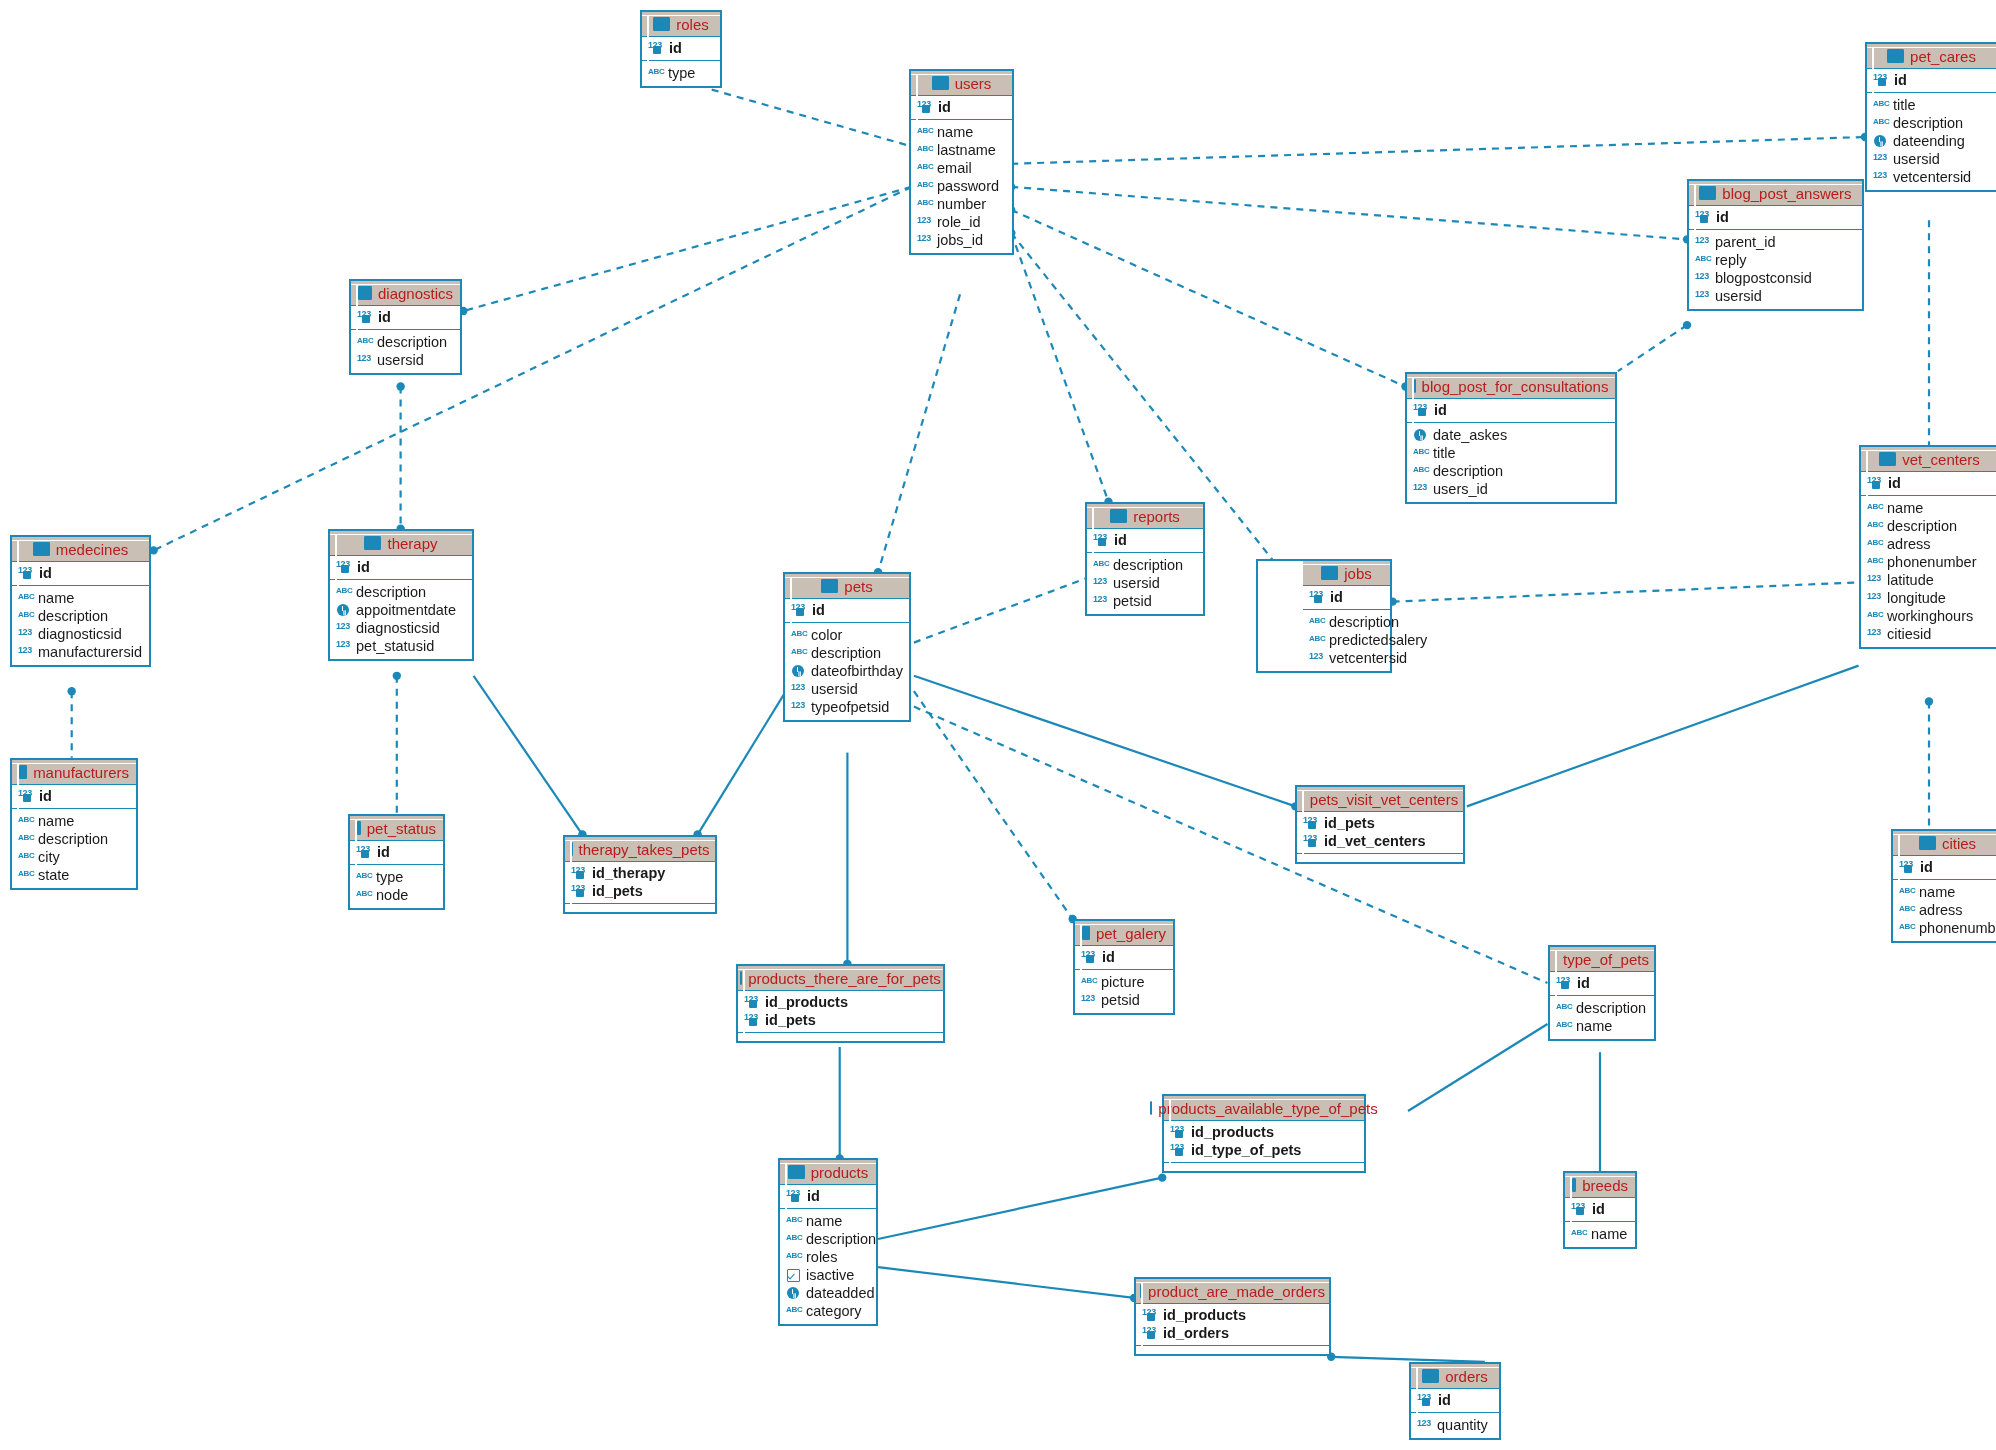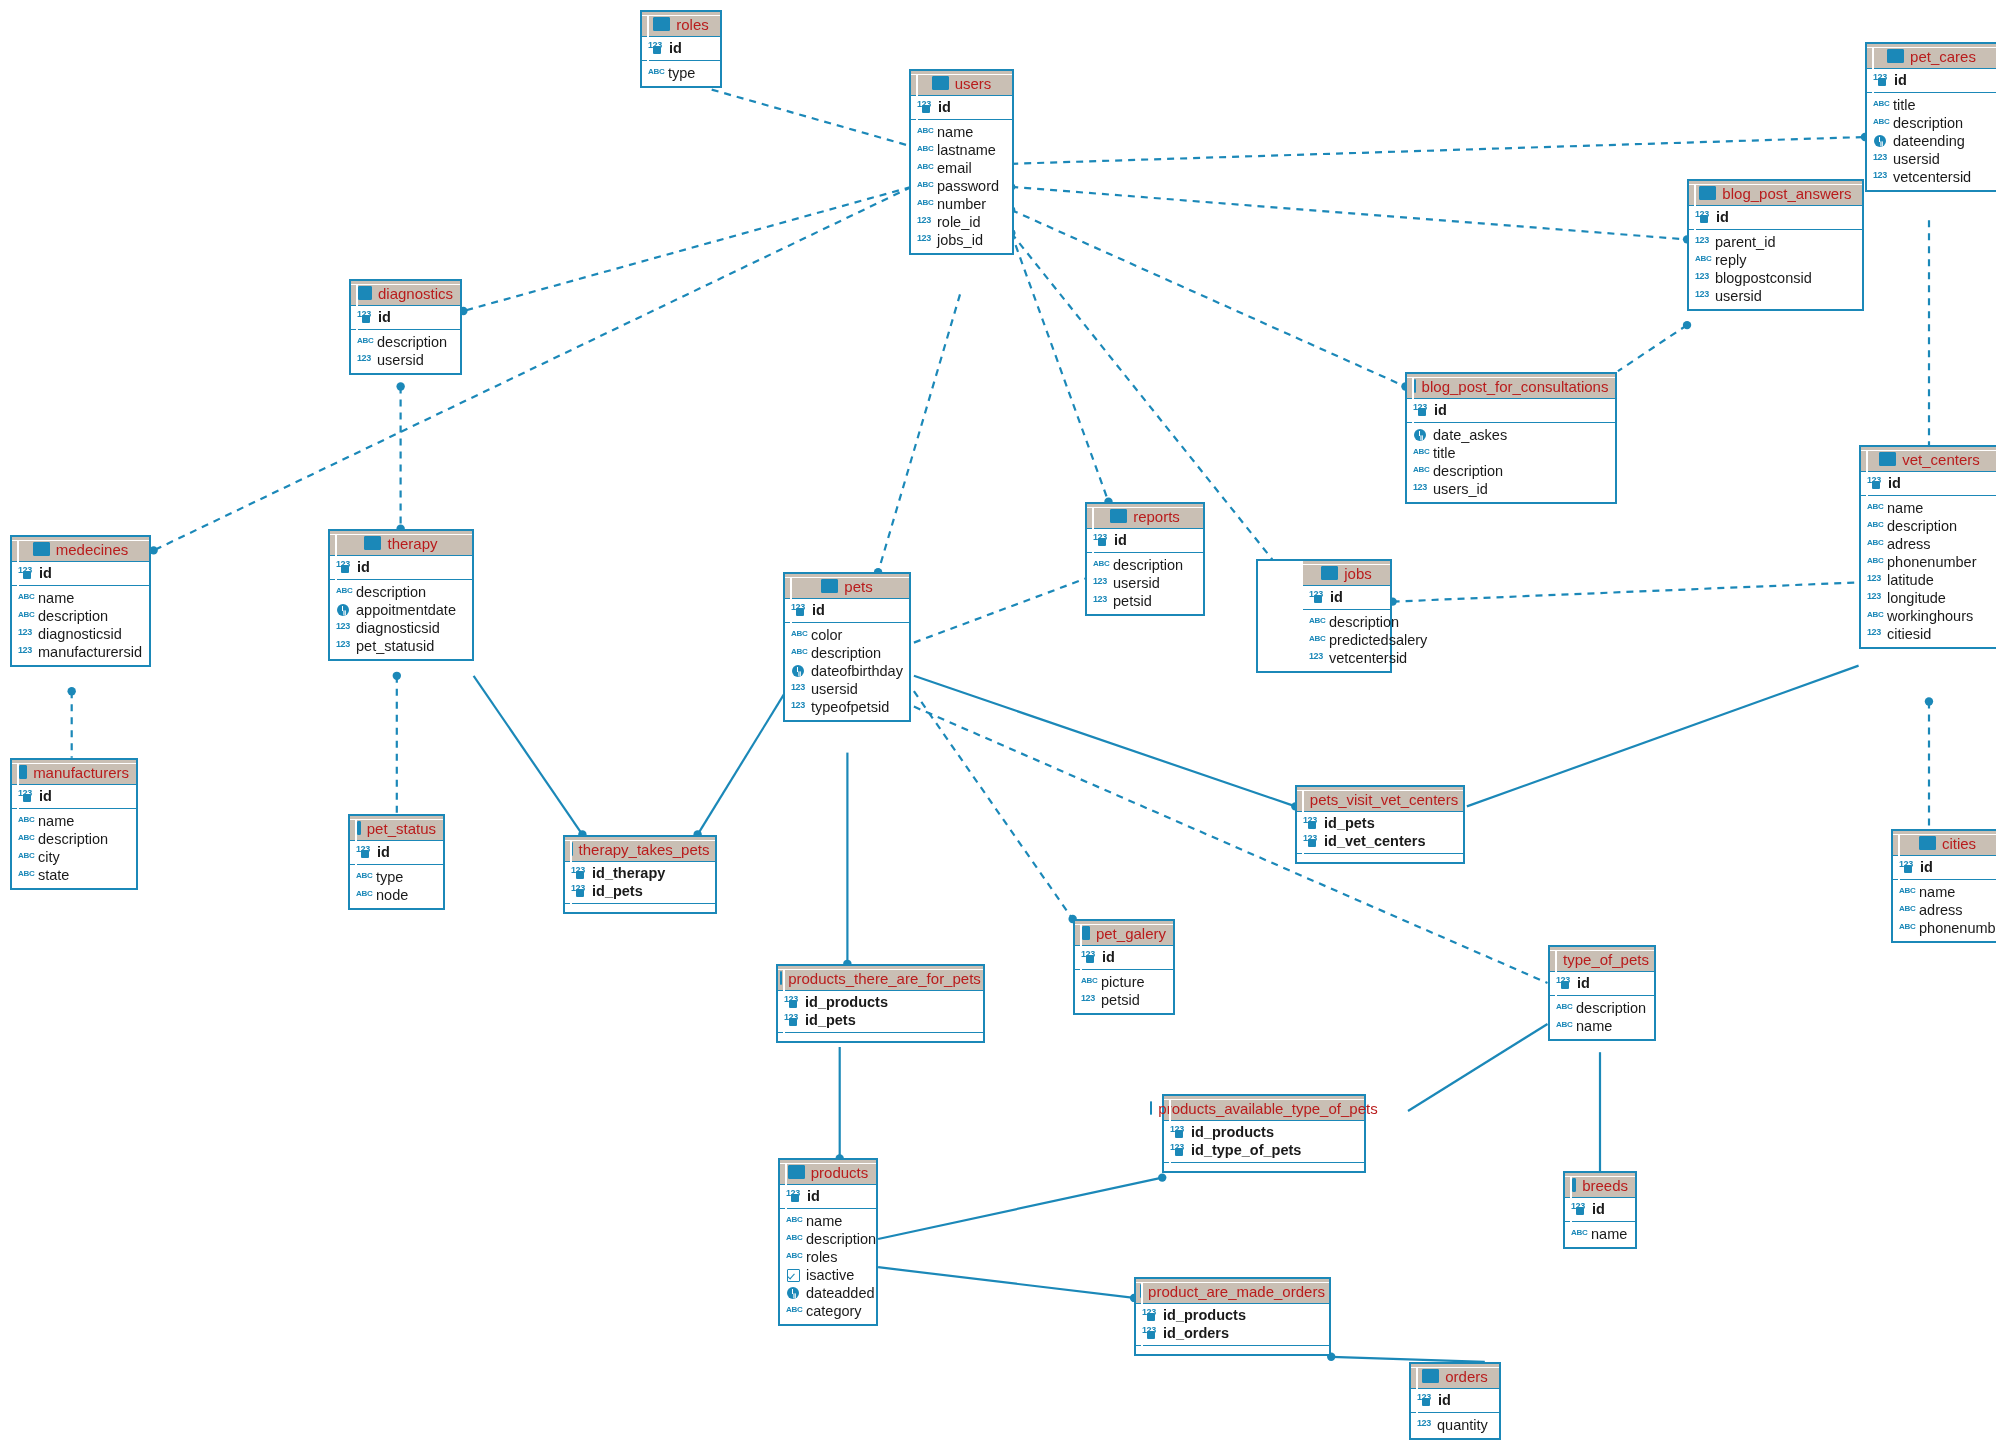--- a/index.html
+++ b/index.html
@@ -729,21 +729,21 @@
           <div class="col-row">
             <span class="ic ic-abc"></span>
             <span class="col-label">description</span>
           </div>
           <div class="col-row">
             <span class="ic ic-abc"></span>
             <span class="col-label">name</span>
           </div>
         </div>
       </div>
-      <div class="table-node" style="left: 736px; top: 964px; width: 209px; margin-left: 40px;">
+      <div class="table-node" style="left: 736px; top: 964px; width: 209px;">
         <div class="tbl-header">
           <span class="ic-table"></span>
           <span>products_there_are_for_pets</span>
         </div>
         <div class="tbl-pk">
           <div class="col-row pk">
             <span class="ic ic-key"></span>
             <span class="col-label">id_products</span>
           </div>
           <div class="col-row pk">

